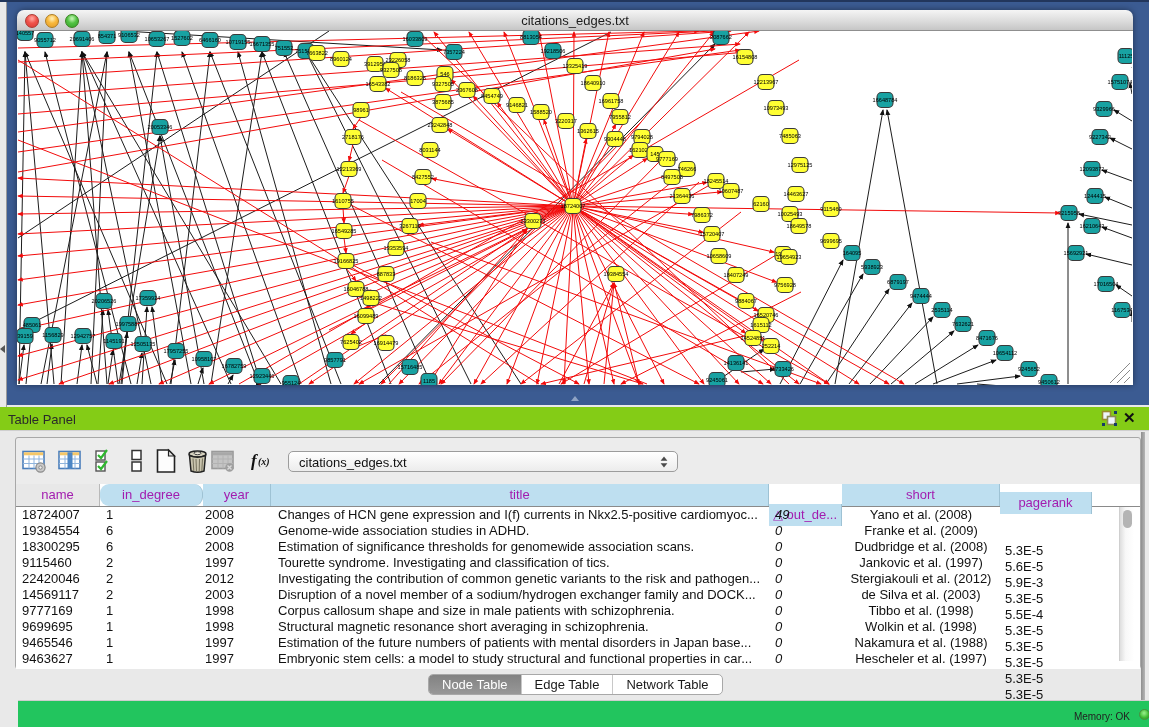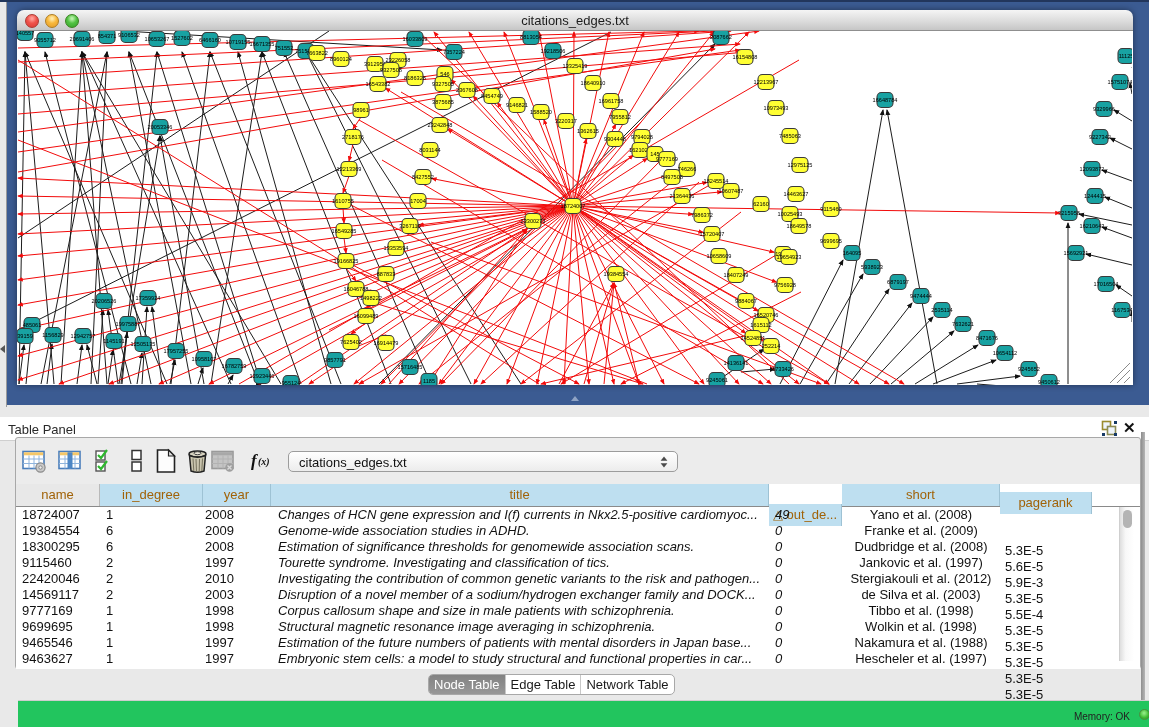--- a/index.html
+++ b/index.html
@@ -14,44 +14,44 @@
   background:linear-gradient(#f5f5f5,#dcdcdc 55%,#c6c6c6); border-bottom:1px solid #8f8f8f; }
 #titlebar .t { position:absolute; left:0; right:0; top:3px; text-align:center; font-size:13px; color:#1c1c1c; }
 .light { position:absolute; top:4px; width:14px; height:14px; border-radius:50%; }
 #lr { left:8px; background:radial-gradient(circle at 50% 30%, #ff9d96 8%, #f0544c 45%, #d93832); border:1px solid #ad3a33; }
 #ly { left:28px; background:radial-gradient(circle at 50% 30%, #ffe9a8 8%, #f8b83c 45%, #e29a28); border:1px solid #ae7d24; }
 #lg { left:48px; background:radial-gradient(circle at 50% 30%, #b8f0a8 8%, #52c243 45%, #35a12b); border:1px solid #39821f; }
 #canvas { position:absolute; left:0; top:21px; width:1116px; height:354px; background:#fff; overflow:hidden; }
 #splitarr { position:absolute; left:571px; top:396px; width:0; height:0; border-left:4px solid transparent; border-right:4px solid transparent; border-bottom:5px solid #8fa3c4; }
 
 #tpanel { position:absolute; left:0; top:407px; width:1149px; height:320px; background:#e9e9e9; }
-#tpbar { position:absolute; left:0; top:0; width:100%; height:24px; background:#ffffff; border-bottom:1px solid #cfcfcf;margin-top:10px; }
+#tpbar { position:absolute; left:0; top:0; width:100%; height:24px; background:#84cc16; border-bottom:1px solid #cfcfcf; }
 #tpbar .lbl { position:absolute; left:8px; top:5px; font-size:13px; color:#2a2a2a; }
 #tpbar .x { position:absolute; left:1123px; top:2px; font-size:15px; font-weight:bold; color:#111; }
 #inner { position:absolute; left:15px; top:30px; width:1126px; height:232px; background:#ececec; border:1px solid #a8a8a8; border-radius:3px; }
 #dropdown { position:absolute; left:288px; top:44px; width:390px; height:21px; background:linear-gradient(#fff,#ececec); border:1px solid #9c9c9c; border-radius:5px; }
 #dropdown .txt { position:absolute; left:10px; top:3px; font-size:13px; color:#111; }
 
 #tbl { position:absolute; left:16px; top:77px; width:1124px; height:185px; background:#fff; }
-#thead { position:absolute; left:0px; top:0px; width:1124px; height:23px; border-bottom:1px solid #8a8a8a; font-size:13px; color:#a16207; }
+#thead { position:absolute; left:0px; top:0px; width:1124px; height:23px; border-bottom:1px solid #8a8a8a; font-size:13px; color:#a21caf; }
 #thead span { position:absolute; top:0; height:22px; line-height:22px; text-align:center; background:#bedff0; border-right:1px solid #9ec2d4; }
 .trow { position:absolute; left:16px; width:1124px; height:16px; font-size:13px; color:#111; white-space:nowrap; }
 .trow span { position:absolute; top:0; line-height:16px; overflow:hidden; }
 .c-name { left:6px; width:80px; }
 .c-ind  { left:90px; width:100px; }
 .c-year { left:189px; width:66px; }
-.c-title{ left:262px; width:494px;font-style:italic; }
+.c-title{ left:262px; width:494px; }
 .c-out  { left:759px; width:70px;font-style:italic; }
 .c-short{ left:826px; width:158px; text-align:center; }
 .c-pr   { left:989px; width:90px;margin-top:36px; }
 #vscroll { position:absolute; left:1103px; top:23px; width:15px; height:154px; background:linear-gradient(90deg,#dedede,#f8f8f8 40%,#ffffff); border-left:1px solid #cfcfcf; }
 #vthumb { position:absolute; left:2.5px; top:3px; width:9px; height:18px; background:#b4b4b4; border-radius:5px; }
 
 #tabs { position:absolute; left:428px; top:267px; height:21px; border:1px solid #a8a8a8; border-radius:5px; background:#fff; font-size:13px; overflow:hidden; display:flex; }
-#tabs .seg { height:21px; line-height:20px; padding:0 5px; color:#1a1a1a; border-right:1px solid #c8c8c8; }
+#tabs .seg { height:21px; line-height:20px; padding:0 13px; color:#1a1a1a; border-right:1px solid #c8c8c8; }
 #tabs .sel { background:linear-gradient(#828282,#9a9a9a); color:#fff; }
 
 #status { position:absolute; left:18px; top:293px; width:1149px; height:34px; background:#22c55e; border-top:1px solid #cdcdcd; }
 #status .mem { position:absolute; right:37px; top:10px; font-size:10px; color:#222; }
 #status .dot { position:absolute; right:17px; top:8px; width:11px; height:11px; border-radius:50%; background:radial-gradient(circle at 45% 35%, #8ce87e 10%, #3dbb31 60%, #2f9b26); border:1px solid #4a8f3f; }
 svg text { user-select:none; }
 </style></head>
 <body>
 <div id="page">
 <div id="desktop">
@@ -896,21 +896,21 @@
   <div id="dropdown">
         <span class="txt">citations_edges.txt</span>
     <svg width="12" height="14" style="position:absolute;right:7px;top:3px" viewBox="0 0 12 14">
       <path d="M6 1.5 L9.4 5.8 L2.6 5.8 z" fill="#4a4a4a"></path>
           <path d="M6 12.5 L9.4 8.2 L2.6 8.2 z" fill="#4a4a4a"></path>
     </svg>
   </div>
   <div id="tbl">
     <div id="thead">
       <span style="left:0;width:84px;background:#e8e8e8;border-right:1px solid #b9b9b9;">name</span>
-      <span style="left:84px;width:103px;">in_degree</span>
+      <span style="left:84px;width:103px;border-radius:9px;">in_degree</span>
       <span style="left:187px;width:68px;">year</span>
       <span style="left:255px;width:498px;">title</span>
       <span style="left:753px;width:73px;margin-top:20px;">△ out_de...</span>
       <span style="left:826px;width:158px;">short</span>
       <span style="left:984px;width:92px;margin-top:8px;">pagerank</span>
     </div>
     <div id="vscroll">
           <div id="vthumb"></div>
         </div>
   </div>
@@ -946,21 +946,21 @@
         <span class="c-ind">2</span>
         <span class="c-year">1997</span>
         <span class="c-title">Tourette syndrome. Investigating and classification of tics.</span>
         <span class="c-out">0</span>
         <span class="c-short">Jankovic et al. (1997)</span>
         <span class="c-pr">5.3E-5</span>
       </div>
 <div class="trow" style="top:164px">
 <span class="c-name">22420046</span>
         <span class="c-ind">2</span>
-        <span class="c-year">2010</span>
+        <span class="c-year">2012</span>
         <span class="c-title">Investigating the contribution of common genetic variants to the risk and pathogen...</span>
         <span class="c-out">0</span>
         <span class="c-short">Stergiakouli et al. (2012)</span>
         <span class="c-pr">5.5E-4</span>
       </div>
 <div class="trow" style="top:180px">
 <span class="c-name">14569117</span>
         <span class="c-ind">2</span>
         <span class="c-year">2003</span>
         <span class="c-title">Disruption of a novel member of a sodium/hydrogen exchanger family and DOCK...</span>
@@ -974,21 +974,21 @@
         <span class="c-year">1998</span>
         <span class="c-title">Corpus callosum shape and size in male patients with schizophrenia.</span>
         <span class="c-out">0</span>
         <span class="c-short">Tibbo et al. (1998)</span>
         <span class="c-pr">5.3E-5</span>
       </div>
 <div class="trow" style="top:212px">
 <span class="c-name">9699695</span>
         <span class="c-ind">1</span>
         <span class="c-year">1998</span>
-        <span class="c-title">Structural magnetic resonance image averaging in schizophrenia.</span>
+        <span class="c-title">Structural magnetic resonance short averaging in schizophrenia.</span>
         <span class="c-out">0</span>
         <span class="c-short">Wolkin et al. (1998)</span>
         <span class="c-pr">5.3E-5</span>
       </div>
 <div class="trow" style="top:228px">
 <span class="c-name">9465546</span>
         <span class="c-ind">1</span>
         <span class="c-year">1997</span>
         <span class="c-title">Estimation of the future numbers of patients with mental disorders in Japan base...</span>
         <span class="c-out">0</span>

